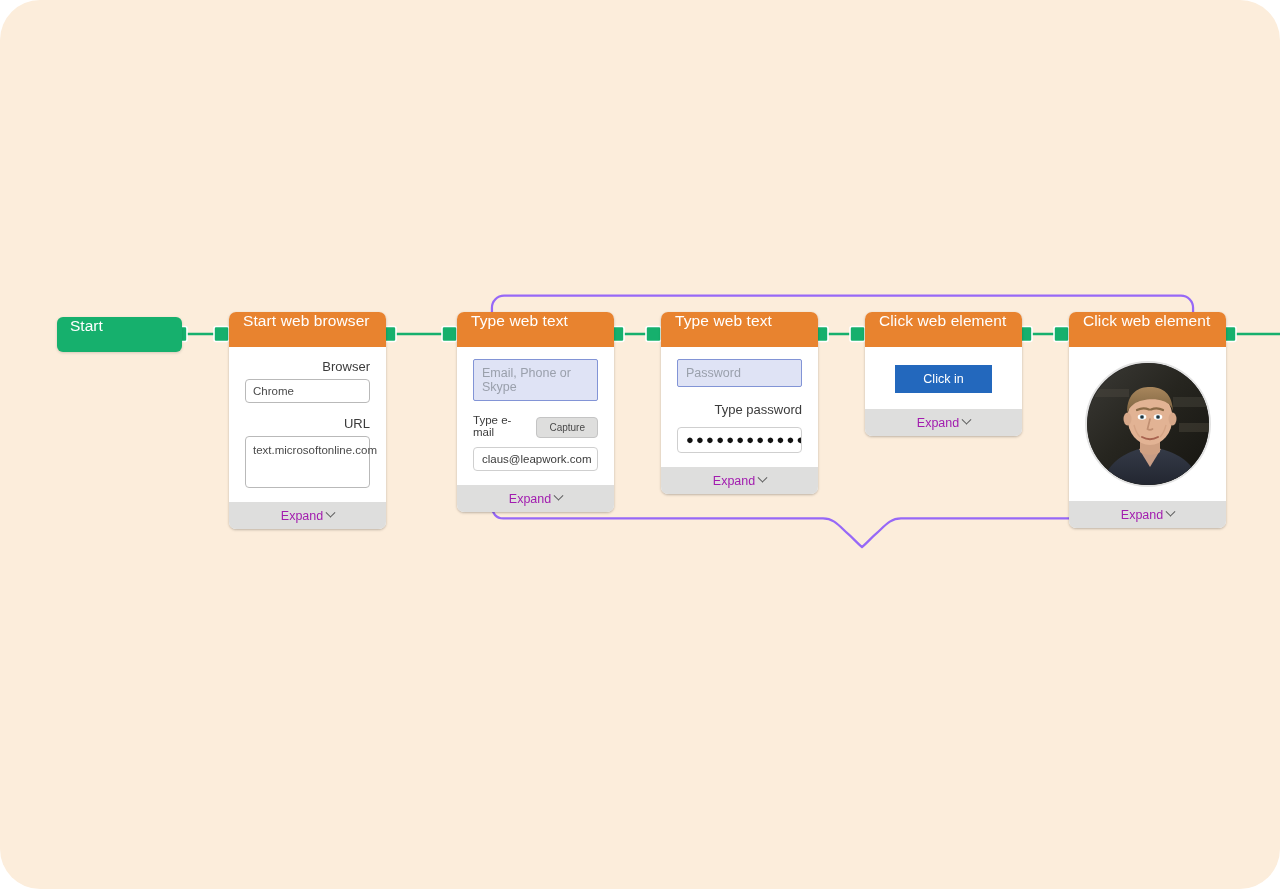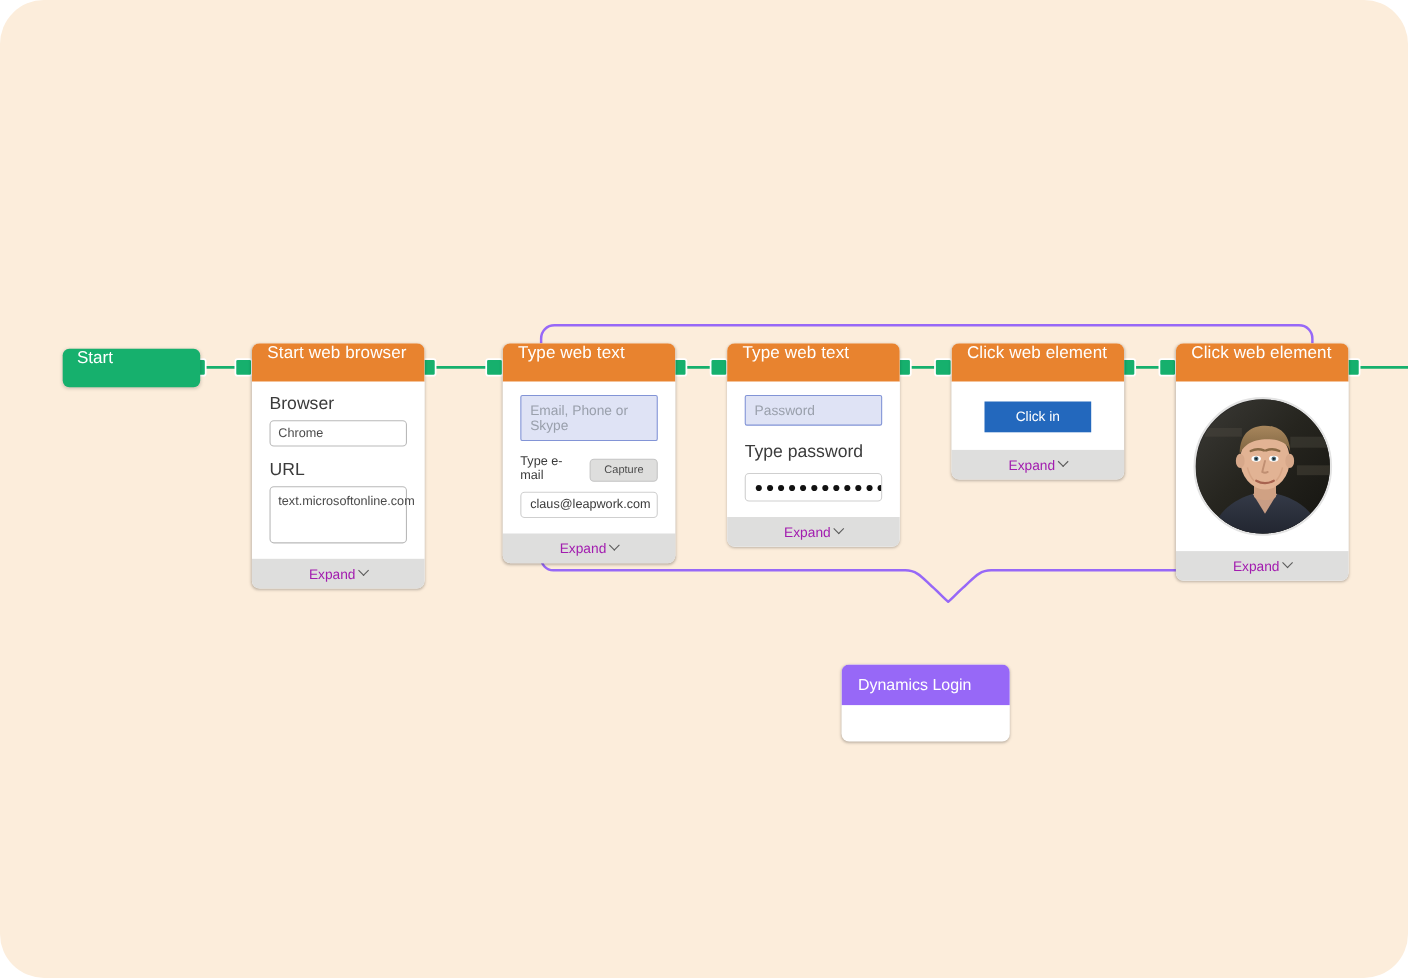--- a/index.html
+++ b/index.html
@@ -87,23 +87,24 @@
     border-radius: 6px;
     color: #ffffff;
     display: flex;
     padding-left: 13px;
     font-size: 15.5px;
     box-shadow: 0 1px 3px rgba(0,0,0,0.16);
   }
 
   
   .field-label {
-    font-size: 16px;
+    font-size: 13px;
     color: #3b3b3b;
     margin-bottom: 5px;
+    text-align: right;
   }
   .field-box {
     border: 1px solid #b9b9b9;
     border-radius: 4px;
     background: #ffffff;
     font-size: 11.5px;
     color: #4a4a4a;
     padding: 5px 7px;
   }
   .field-box.tall {
@@ -394,19 +395,14 @@
           </svg>
         </div>
       </div>
     </div>
     <div class="node-footer">
       <span>Expand</span>
       <i class="chev"></i>
     </div>
   </div>
 
-  <div id="node-group-label">
-    <div class="gl-head">
-      <span>Dynamics Login</span>
-    </div>
-  </div>
 
 </div>
 
 </body></html>

